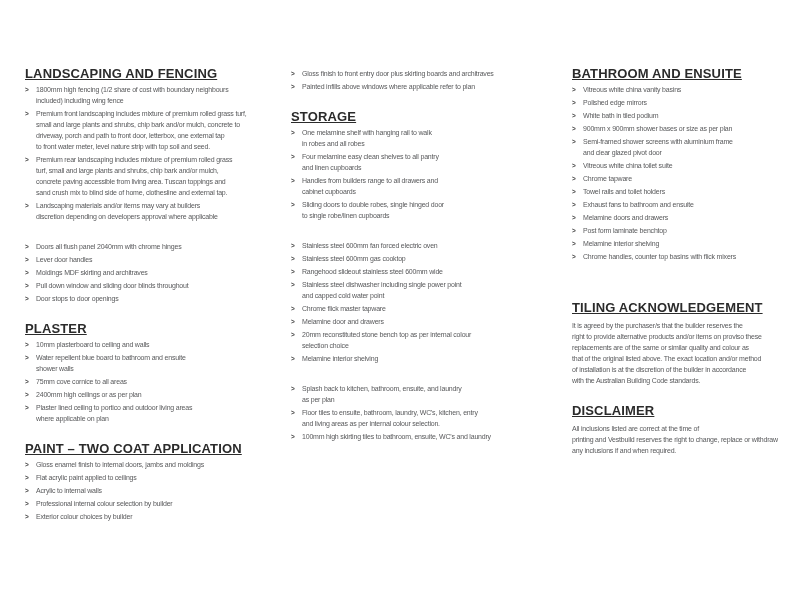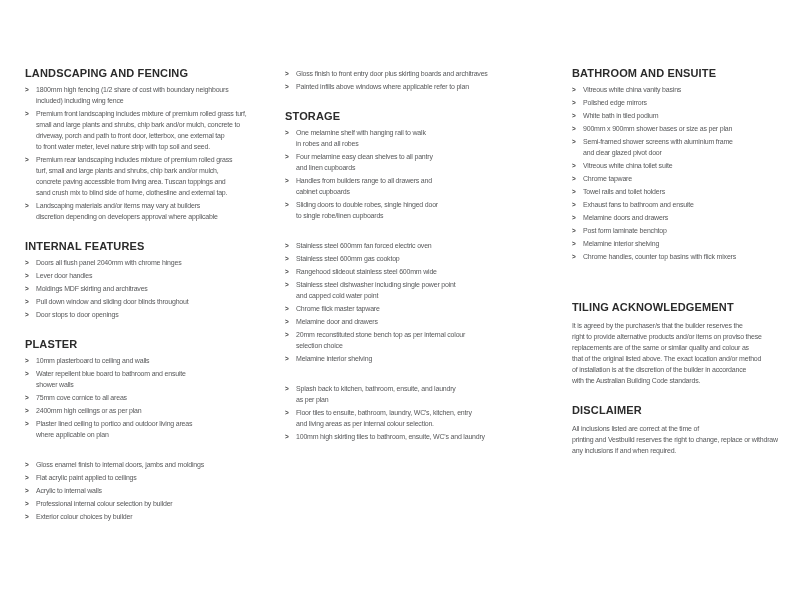--- a/index.html
+++ b/index.html
@@ -18,32 +18,33 @@
   .page {
     position: absolute;
     inset: 0;
     background: #ffffff;
   }
   .col {
     position: absolute;
     top: 68px;
   }
   #col-0 { left: 25px;  width: 258px; }
-  #col-1 { left: 285px; width: 252px; }
+  #col-1 { left: 291px; width: 252px; }
   #col-2 { left: 536px; width: 250px; margin-left: 36px; }
 
   .section { margin-bottom: 19px; }
 
   .section h2 {
     margin: 0 0 5px 0;
-    font-size: 11px;
+    font-size: 13px;
     line-height: 11px;
     font-weight: bold;
     color: #2b2b2b;
     letter-spacing: 0.15px;
+    text-decoration: underline;
   }
 
   .section ul {
     list-style: none;
     margin: 0;
     padding: 0;
   }
   .section li {
     display: flex;
     align-items: flex-start;
@@ -107,21 +108,20 @@
 sand crush mix to blind side of home, clothesline and external tap.</span>
           </li>
           <li data-name="list-item">
             <span class="bullet" data-name="chevron-bullet-icon">&gt;</span>
             <span class="txt" data-name="list-item-text">Landscaping materials and/or items may vary at builders
 discretion depending on developers approval where applicable</span>
           </li>
         </ul>
       </section>
       <section class="section" data-name="section-internal-features">
-        <h2 data-name="section-heading">INTERNAL FEATURES</h2>
         <ul data-name="bullet-list">
           <li data-name="list-item">
             <span class="bullet" data-name="chevron-bullet-icon">&gt;</span>
             <span class="txt" data-name="list-item-text">Doors all flush panel 2040mm with chrome hinges</span>
           </li>
           <li data-name="list-item">
             <span class="bullet" data-name="chevron-bullet-icon">&gt;</span>
             <span class="txt" data-name="list-item-text">Lever door handles</span>
           </li>
           <li data-name="list-item">
@@ -159,20 +159,21 @@
             <span class="txt" data-name="list-item-text">2400mm high ceilings or as per plan</span>
           </li>
           <li data-name="list-item">
             <span class="bullet" data-name="chevron-bullet-icon">&gt;</span>
             <span class="txt" data-name="list-item-text">Plaster lined ceiling to portico and outdoor living areas
 where applicable on plan</span>
           </li>
         </ul>
       </section>
       <section class="section" data-name="section-paint-two-coat-application">
+        <h2 data-name="section-heading">PAINT – TWO COAT APPLICATION</h2>
         <ul data-name="bullet-list">
           <li data-name="list-item">
             <span class="bullet" data-name="chevron-bullet-icon">&gt;</span>
             <span class="txt" data-name="list-item-text">Gloss enamel finish to internal doors, jambs and moldings</span>
           </li>
           <li data-name="list-item">
             <span class="bullet" data-name="chevron-bullet-icon">&gt;</span>
             <span class="txt" data-name="list-item-text">Flat acrylic paint applied to ceilings</span>
           </li>
           <li data-name="list-item">

